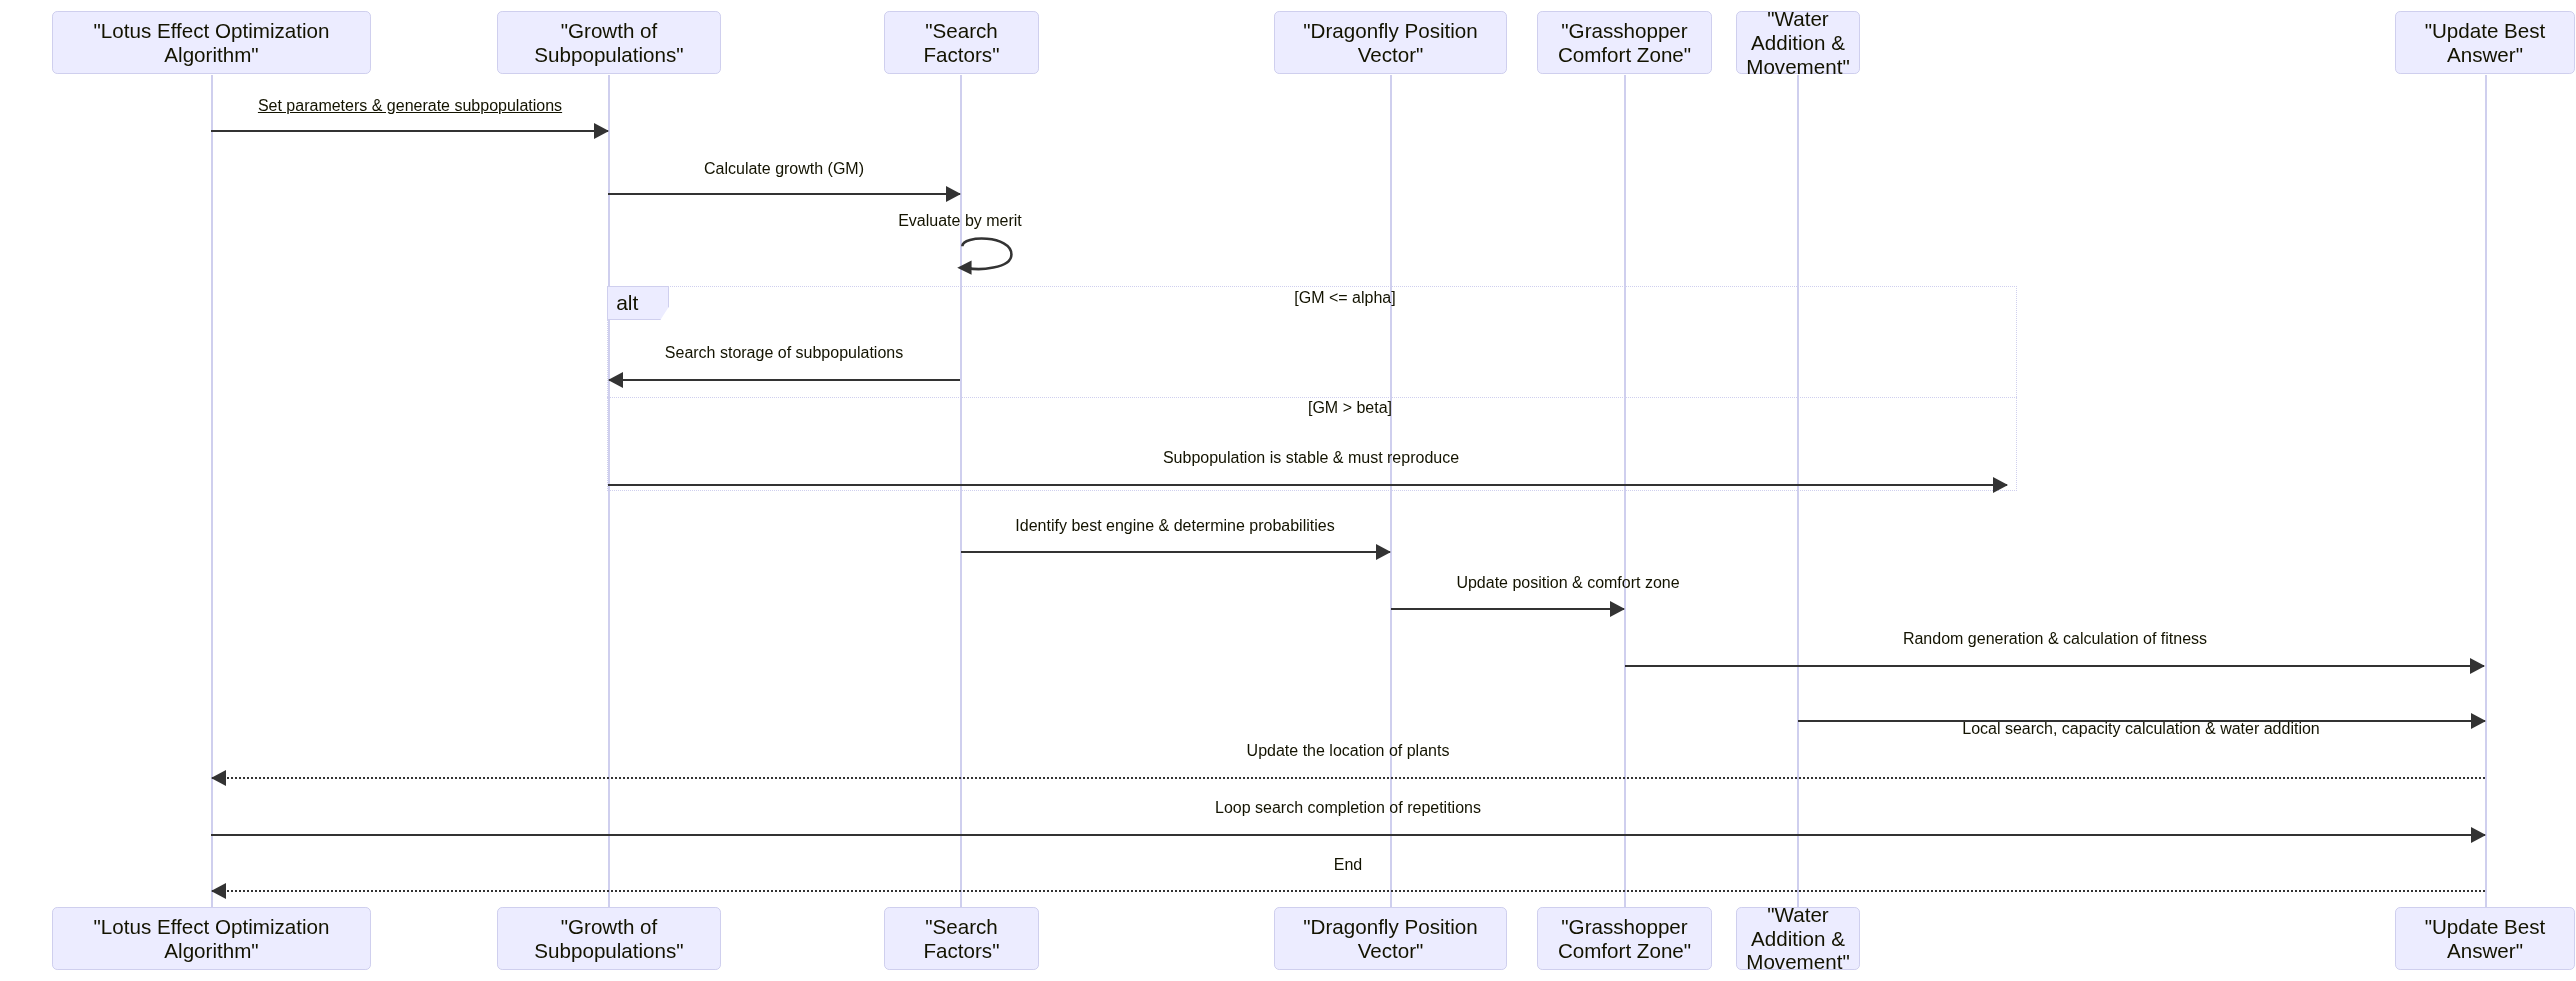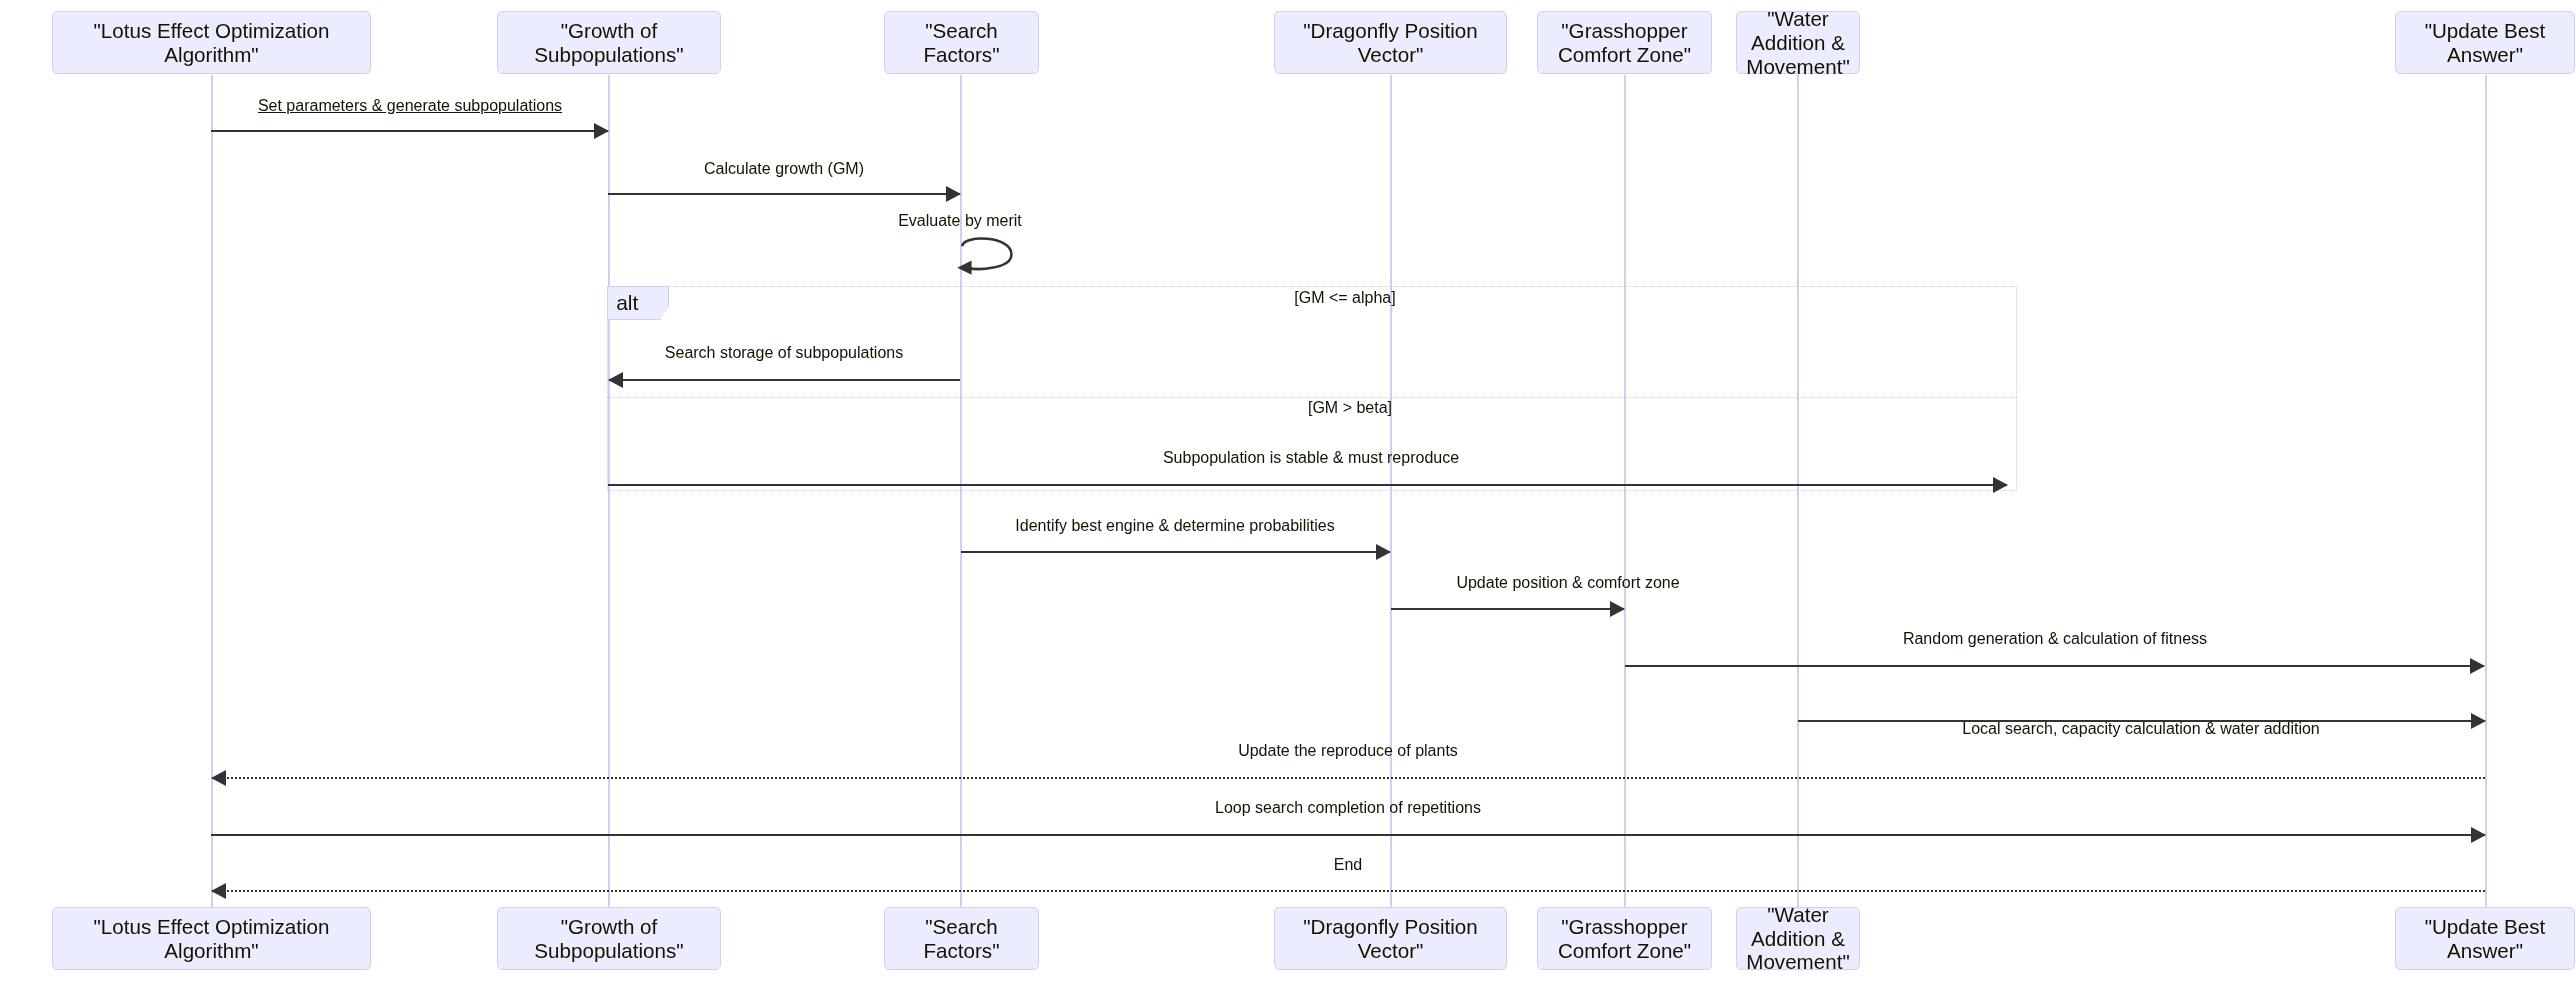--- a/index.html
+++ b/index.html
@@ -198,21 +198,21 @@
 
   <div class="msg-label" style="left:2141px;top:720px;">
     <span>Local search, capacity calculation &amp; water addition</span>
   </div>
   <div class="msg r" style="left:1798px;top:720px;width:687px;">
     <div class="line"></div>
     <div class="head"></div>
   </div>
 
   <div class="msg-label" style="left:1348px;top:742px;">
-    <span>Update the reproduce of plants</span>
+    <span>Update the location of plants</span>
   </div>
   <div class="msg l dotted" style="left:212px;top:777px;width:2273px;">
     <div class="line"></div>
     <div class="head"></div>
   </div>
 
   <div class="msg-label" style="left:1348px;top:799px;">
     <span>Loop search completion of repetitions</span>
   </div>
   <div class="msg r" style="left:211px;top:834px;width:2274px;">

